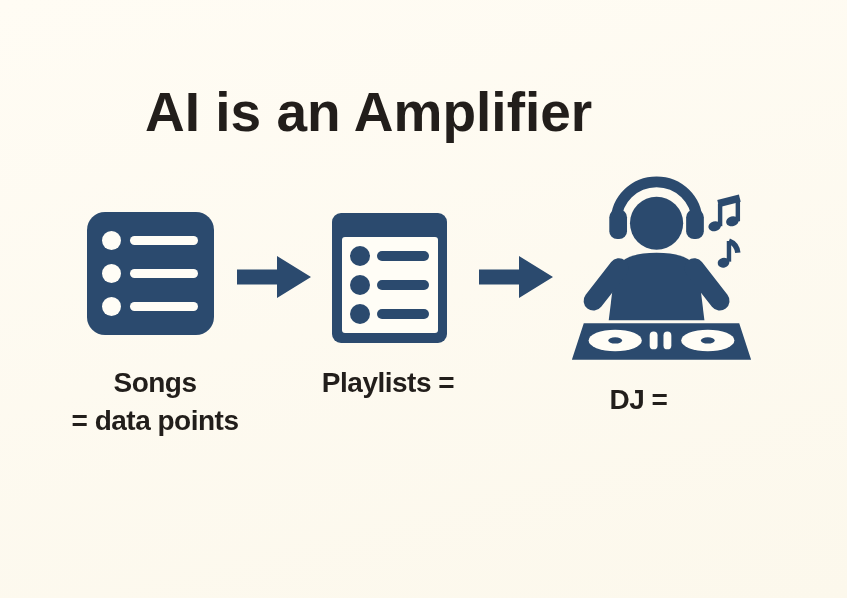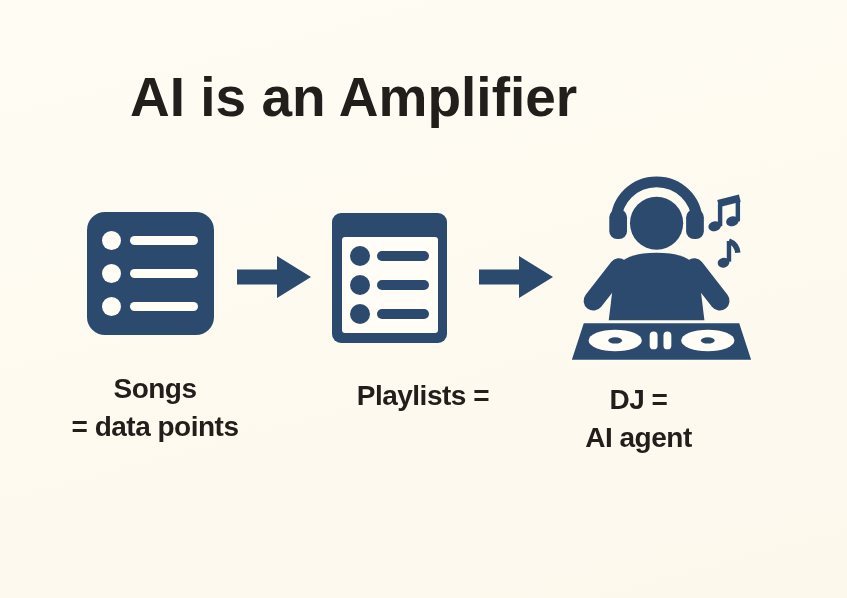--- a/index.html
+++ b/index.html
@@ -13,21 +13,21 @@
     font-family:"Liberation Sans", sans-serif;
     background:var(--background);
   }
   .canvas{
     position:relative;
     width:847px;height:598px;
     background:linear-gradient(165deg,#fffcf4 0%, #fcf8ec 100%);
     overflow:hidden;
   }
   .title{
-    position:absolute;left:129px;top:69px;margin:1px;
+    position:absolute;left:129px;top:69px;margin:16px;
     font-size:55px;line-height:55px;font-weight:bold;
     letter-spacing:0px;color:var(--text);white-space:nowrap;
   }
   
   .icon-songs{
     position:absolute;left:87px;top:212px;width:127px;height:123px;
     background:var(--navy);border-radius:18px;
     display:flex;flex-direction:column;justify-content:center;gap:14px;
     padding-left:15px;box-sizing:border-box;
   }
@@ -52,22 +52,22 @@
   .arrow{position:absolute;width:74px;height:52px;color:var(--navy);}
   .arrow1{left:237px;top:251px;}
   .arrow2{left:479px;top:251px;}
   
   .dj{position:absolute;left:563px;top:174px;width:197px;height:197px;color:var(--navy);}
   
   .label{
     position:absolute;text-align:center;color:var(--text);
     font-size:28px;line-height:38px;font-weight:bold;letter-spacing:-0.5px;
   }
-  .label1{left:30px;top:364px;width:250px;margin-top:6px;}
-  .label2{left:287px;top:377px;width:202px;text-align:right;}
+  .label1{left:30px;top:364px;width:250px;}
+  .label2{left:287px;top:364px;width:202px;}
   .label3{left:536px;top:381px;width:205px;}
 </style>
 </head>
 <body>
 
 <div class="canvas">
 
   <h1 class="title">AI is an Amplifier</h1>
 
   <div class="icon-songs">
@@ -147,16 +147,15 @@
     <div>Songs</div>
     <div>= data points</div>
   </div>
 
   <div class="label label2">
     <div>Playlists =</div>
   </div>
 
   <div class="label label3">
     <div>DJ =</div>
-    <div>AI agent</div>
   </div>
 
 </div>
 
 </body></html>

